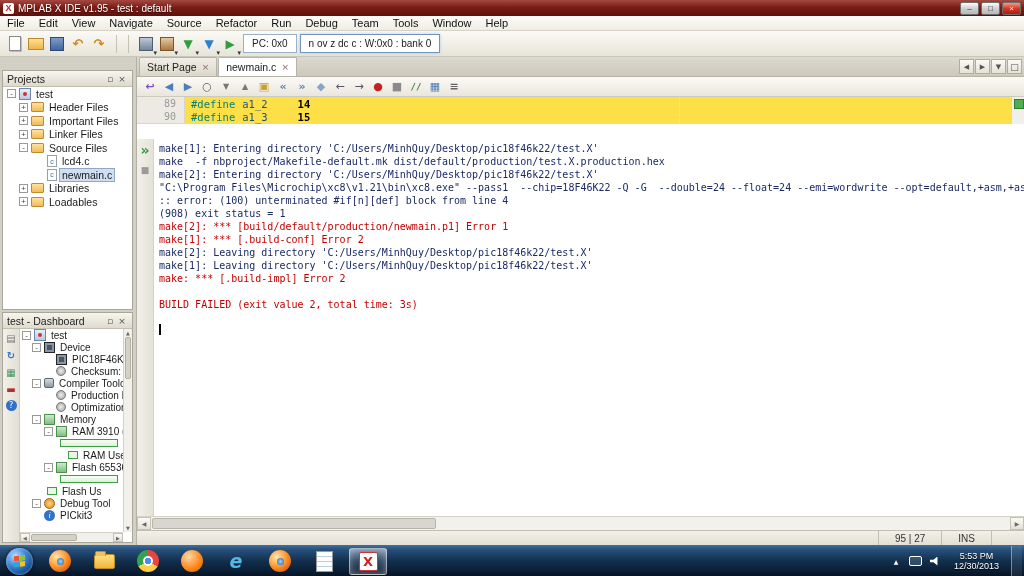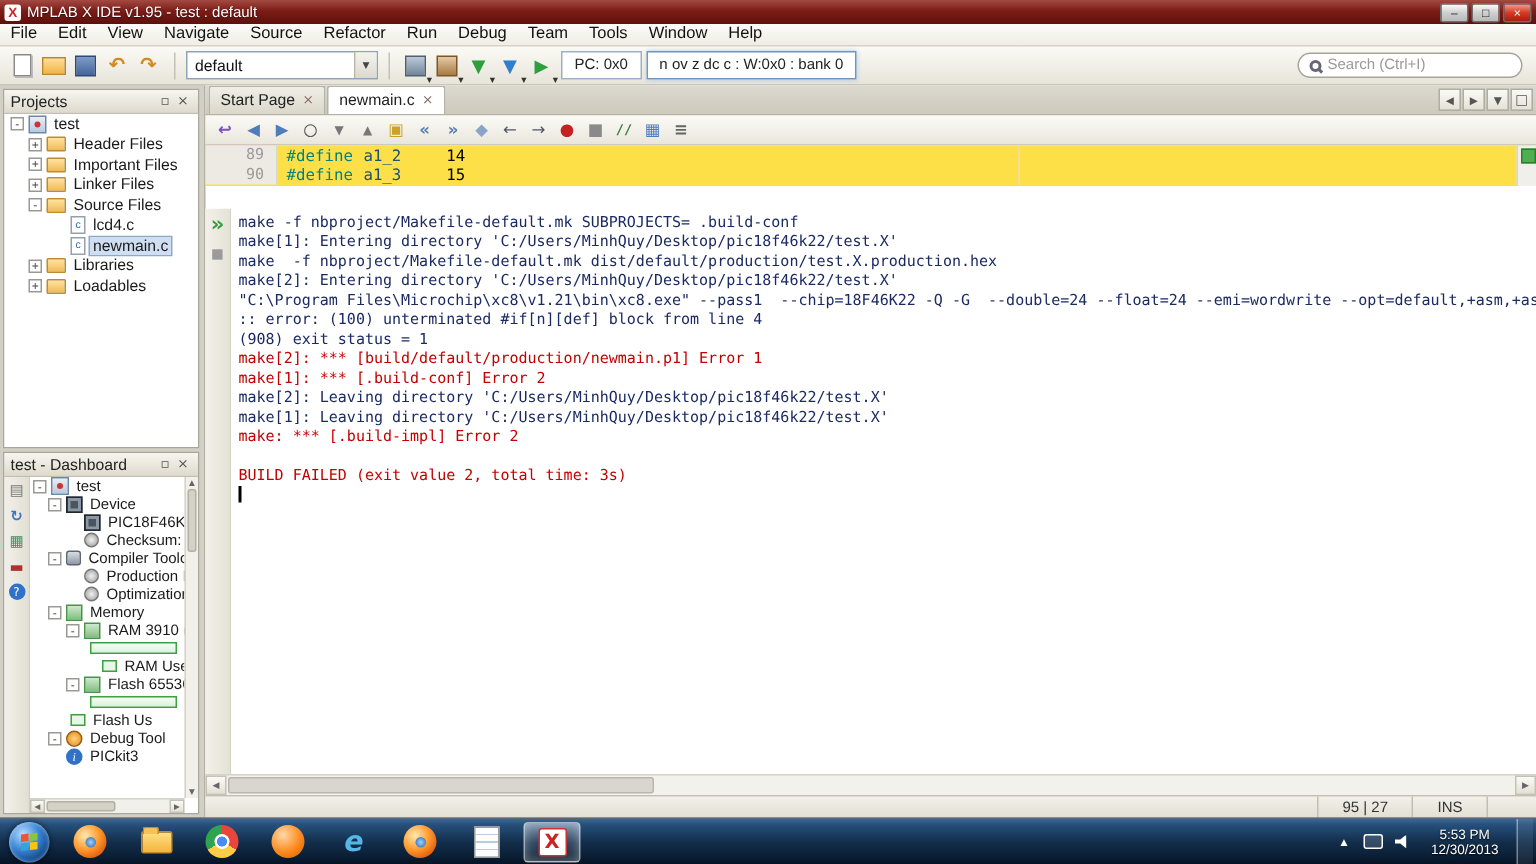--- a/index.html
+++ b/index.html
@@ -11,21 +11,21 @@
     background:linear-gradient(#a34a42,#7c1d17 45%,#5e100c);}
   .titleicon{width:11px;height:11px;background:#fff;border-radius:2px;color:#c22;font-size:9px;font-weight:bold;display:flex;align-items:center;justify-content:center;}
   .titleicon::before{content:"X";}
   #titletext{color:#fff;font-size:10px;text-shadow:0 1px 1px rgba(0,0,0,.6);white-space:nowrap;}
   .winbtns{margin-left:auto;display:flex;gap:2px;}
   .wb{width:19px;height:13px;display:flex;align-items:center;justify-content:center;font-size:8px;color:#222;
     background:linear-gradient(#fdfdfd,#cfcfcf 50%,#b9b9b9);border:1px solid #6e6e6e;border-radius:2px;}
   .wb.close-button{background:linear-gradient(#f59a8c,#d43a24 50%,#a91f10);color:#fff;}
 
   
-  #menubar{position:absolute;top:16px;left:0;right:0;height:15px;background:linear-gradient(#fcfbf7,#efedE4);border-bottom:1px solid #d5d2c6;display:flex;align-items:flex-end;}
+  #menubar{position:absolute;top:16px;left:0;right:0;height:15px;background:linear-gradient(#fcfbf7,#efedE4);border-bottom:1px solid #d5d2c6;display:flex;align-items:center;}
   .menu-item{padding:0 7px;font-size:11px;color:#111;line-height:15px;}
 
   
   #toolbar{position:absolute;top:31px;left:0;right:0;height:26px;background:linear-gradient(#fbfaf5,#e7e4da);
     border-bottom:1px solid #c9c6ba;display:flex;align-items:center;gap:3px;padding:0 5px;}
   .tgroup{display:inline-flex;align-items:center;gap:1px;}
   .tsep{width:1px;height:18px;background:#c4c1b5;margin:0 4px;}
   .tic{width:20px;height:20px;position:relative;display:inline-flex;align-items:center;justify-content:center;font-family:"DejaVu Sans",sans-serif;font-size:12px;}
   .new-file-icon::before{content:"";width:10px;height:13px;background:#fff;border:1px solid #8a8a8a;box-shadow:1px 1px 0 rgba(0,0,0,.2);}
   .open-project-icon::before{content:"";width:14px;height:10px;background:linear-gradient(#ffdf91,#efb54a);border:1px solid #b9872e;}
@@ -43,21 +43,21 @@
   .combo-arrow{width:15px;height:100%;background:linear-gradient(#f4f3ee,#dcd9cf);border-left:1px solid #b8b5aa;display:flex;align-items:center;justify-content:center;}
   .combo-arrow::before{content:"▼";font-size:6px;color:#444;font-family:"DejaVu Sans",sans-serif;}
   .memo{height:19px;display:inline-flex;align-items:center;padding:0 8px;background:#fff;border:1px solid #9ab0c6;font-size:10px;color:#222;white-space:nowrap;}
   .memo.focus{border-color:#6f95c0;box-shadow:0 0 3px #aecbe8;}
   .searchbox{display:inline-flex;align-items:center;gap:4px;width:150px;height:17px;border:1px solid #a7a49a;border-radius:9px;background:#fff;padding:0 7px;margin-right:4px;}
   .mag{width:8px;height:8px;border:2px solid #667;border-radius:50%;position:relative;flex:none;}
   .mag::after{content:"";position:absolute;width:2px;height:4px;background:#667;right:-2px;bottom:-3px;transform:rotate(-45deg);}
   .searchtext{font-size:10px;color:#9a9a9a;white-space:nowrap;overflow:hidden;}
 
   
-  .panel{position:absolute;border:1px solid #a9a69b;background:#fff;}
+  .panel{position:absolute;border:1px solid #a9a69b;background:#fff;margin-top:11px;}
   #projects-panel{top:59px;left:2px;width:131px;height:240px;}
   #dashboard-panel{top:301px;left:2px;width:131px;bottom:33px;}
   .phead{height:16px;background:linear-gradient(#f7f5ef,#dedacd);border-bottom:1px solid #c2bfb2;display:flex;align-items:center;padding:0 4px;gap:2px;}
   .ptitle{font-size:10.5px;color:#222;white-space:nowrap;overflow:hidden;flex:1;}
   .phi{width:12px;height:12px;display:inline-flex;align-items:center;justify-content:center;font-size:9px;color:#555;font-family:"DejaVu Sans",sans-serif;flex:none;}
   .float-panel-icon::before{content:"▫";}
   .close-panel-icon::before{content:"×";}
   .pbody{position:absolute;top:16px;left:0;right:0;bottom:0;overflow:hidden;background:#fff;}
   .trow{display:flex;align-items:center;gap:3px;height:13.5px;white-space:nowrap;overflow:hidden;}
   #dashboard-panel .trow{height:12px;}
@@ -130,21 +130,21 @@
   .comment-icon::before{content:"//";color:#3a7d44;font-size:9px;font-weight:bold;font-family:"DejaVu Sans Mono",monospace;}
   .memory-views-icon::before{content:"▦";color:#4f7dbb;}
   .disassembly-icon::before{content:"≡";color:#666;font-weight:bold;}
   .edbody{position:absolute;top:40px;left:0;right:0;height:27px;background:#fde047;overflow:hidden;}
   .guide{position:absolute;left:542px;top:0;bottom:0;width:1px;background:#eed6d6;}
   .codelines{position:absolute;left:0;top:0;right:13px;}
   .codeline{display:flex;align-items:center;height:13px;font-family:"DejaVu Sans Mono",monospace;font-size:10.5px;}
   .lnum{width:48px;flex:none;text-align:right;padding-right:8px;color:#9a9a9a;background:#eceae2;border-right:1px solid #d8d5ca;font-size:10px;height:100%;display:flex;align-items:center;justify-content:flex-end;}
   .directive{color:#008080;margin-left:6px;}
   .macroname{color:#1a5276;margin-left:7px;}
-  .macroval{color:#000;margin-left:30px;}
+  .macroval{color:#000;margin-left:30px;font-weight:bold;}
   .edvscroll{position:absolute;right:0;top:0;bottom:0;width:13px;background:#f0efe9;border-left:1px solid #d8d5ca;}
   .edvscroll::before{content:"";position:absolute;top:2px;left:2px;width:8px;height:8px;background:#4fae4f;border:1px solid #2e7d2e;}
 
   
   .outheader{position:absolute;top:67px;left:0;right:0;height:15px;background:linear-gradient(#ece9e0,#d8d4c7);border-top:1px solid #b5b2a7;border-bottom:1px solid #c2bfb2;display:flex;align-items:center;}
   .tasks-seg{width:444px;flex:none;display:flex;align-items:center;padding:0 6px;border-right:1px solid #b8b5aa;height:100%;}
   .seg-title{font-size:10px;font-weight:bold;color:#333;}
   .out-seg{flex:1;display:flex;align-items:center;gap:5px;padding:0 4px;height:100%;}
   .grip{width:5px;height:9px;background-image:radial-gradient(#9a978c 1px,transparent 1.2px);background-size:3px 3px;}
   .outbody{position:absolute;top:82px;left:0;right:0;bottom:29px;background:#fff;overflow:hidden;}
@@ -227,40 +227,32 @@
 <div id="toolbar">
   <span class="tgroup">
 
   <span class="tic new-file-icon"></span>
       <span class="tic open-project-icon"></span>
       <span class="tic save-all-icon"></span>
       <span class="tic undo-icon"></span>
       <span class="tic redo-icon"></span>
     </span>
   <span class="tsep"></span>
-  <span class="combo">
-    <span class="combo-text">default</span>
-    <span class="combo-arrow"></span>
-  </span>
   <span class="tsep"></span>
   <span class="tgroup">
 
   <span class="tic dd build-project-icon"></span>
       <span class="tic dd clean-build-icon"></span>
       <span class="tic dd make-program-icon"></span>
       <span class="tic dd hold-reset-icon"></span>
       <span class="tic dd run-project-icon"></span>
     </span>
   <span class="memo">PC: 0x0</span>
   <span class="memo focus">n ov z dc c  : W:0x0 : bank 0</span>
   <span class="flex1"></span>
-  <span class="searchbox">
-    <span class="mag"></span>
-    <span class="searchtext">Search (Ctrl+I)</span>
-  </span>
 </div>
 
 <div class="panel" id="projects-panel">
   <div class="phead">
     <span class="ptitle">Projects</span>
     <span style="display:flex">
 
     <span class="phi float-panel-icon"></span>
         <span class="phi close-panel-icon"></span>
       </span>
@@ -521,21 +513,20 @@
 
   <div class="outbody">
     <div class="outstrip">
 
     <span class="oic rerun-build-icon"></span>
         <span class="oic stop-build-icon"></span>
       </div>
     <div class="outtext">
       <span class="caret"></span>
 
-    <div class="oline">make -f nbproject/Makefile-default.mk SUBPROJECTS= .build-conf</div>
         <div class="oline">make[1]: Entering directory 'C:/Users/MinhQuy/Desktop/pic18f46k22/test.X'</div>
         <div class="oline">make  -f nbproject/Makefile-default.mk dist/default/production/test.X.production.hex</div>
         <div class="oline">make[2]: Entering directory 'C:/Users/MinhQuy/Desktop/pic18f46k22/test.X'</div>
         <div class="oline">"C:\Program Files\Microchip\xc8\v1.21\bin\xc8.exe" --pass1  --chip=18F46K22 -Q -G  --double=24 --float=24 --emi=wordwrite --opt=default,+asm,+asmfile,-speed,+spac</div>
         <div class="oline">:: error: (100) unterminated #if[n][def] block from line 4</div>
         <div class="oline">(908) exit status = 1</div>
         <div class="oline err">make[2]: *** [build/default/production/newmain.p1] Error 1</div>
         <div class="oline err">make[1]: *** [.build-conf] Error 2</div>
         <div class="oline">make[2]: Leaving directory 'C:/Users/MinhQuy/Desktop/pic18f46k22/test.X'</div>
         <div class="oline">make[1]: Leaving directory 'C:/Users/MinhQuy/Desktop/pic18f46k22/test.X'</div>

